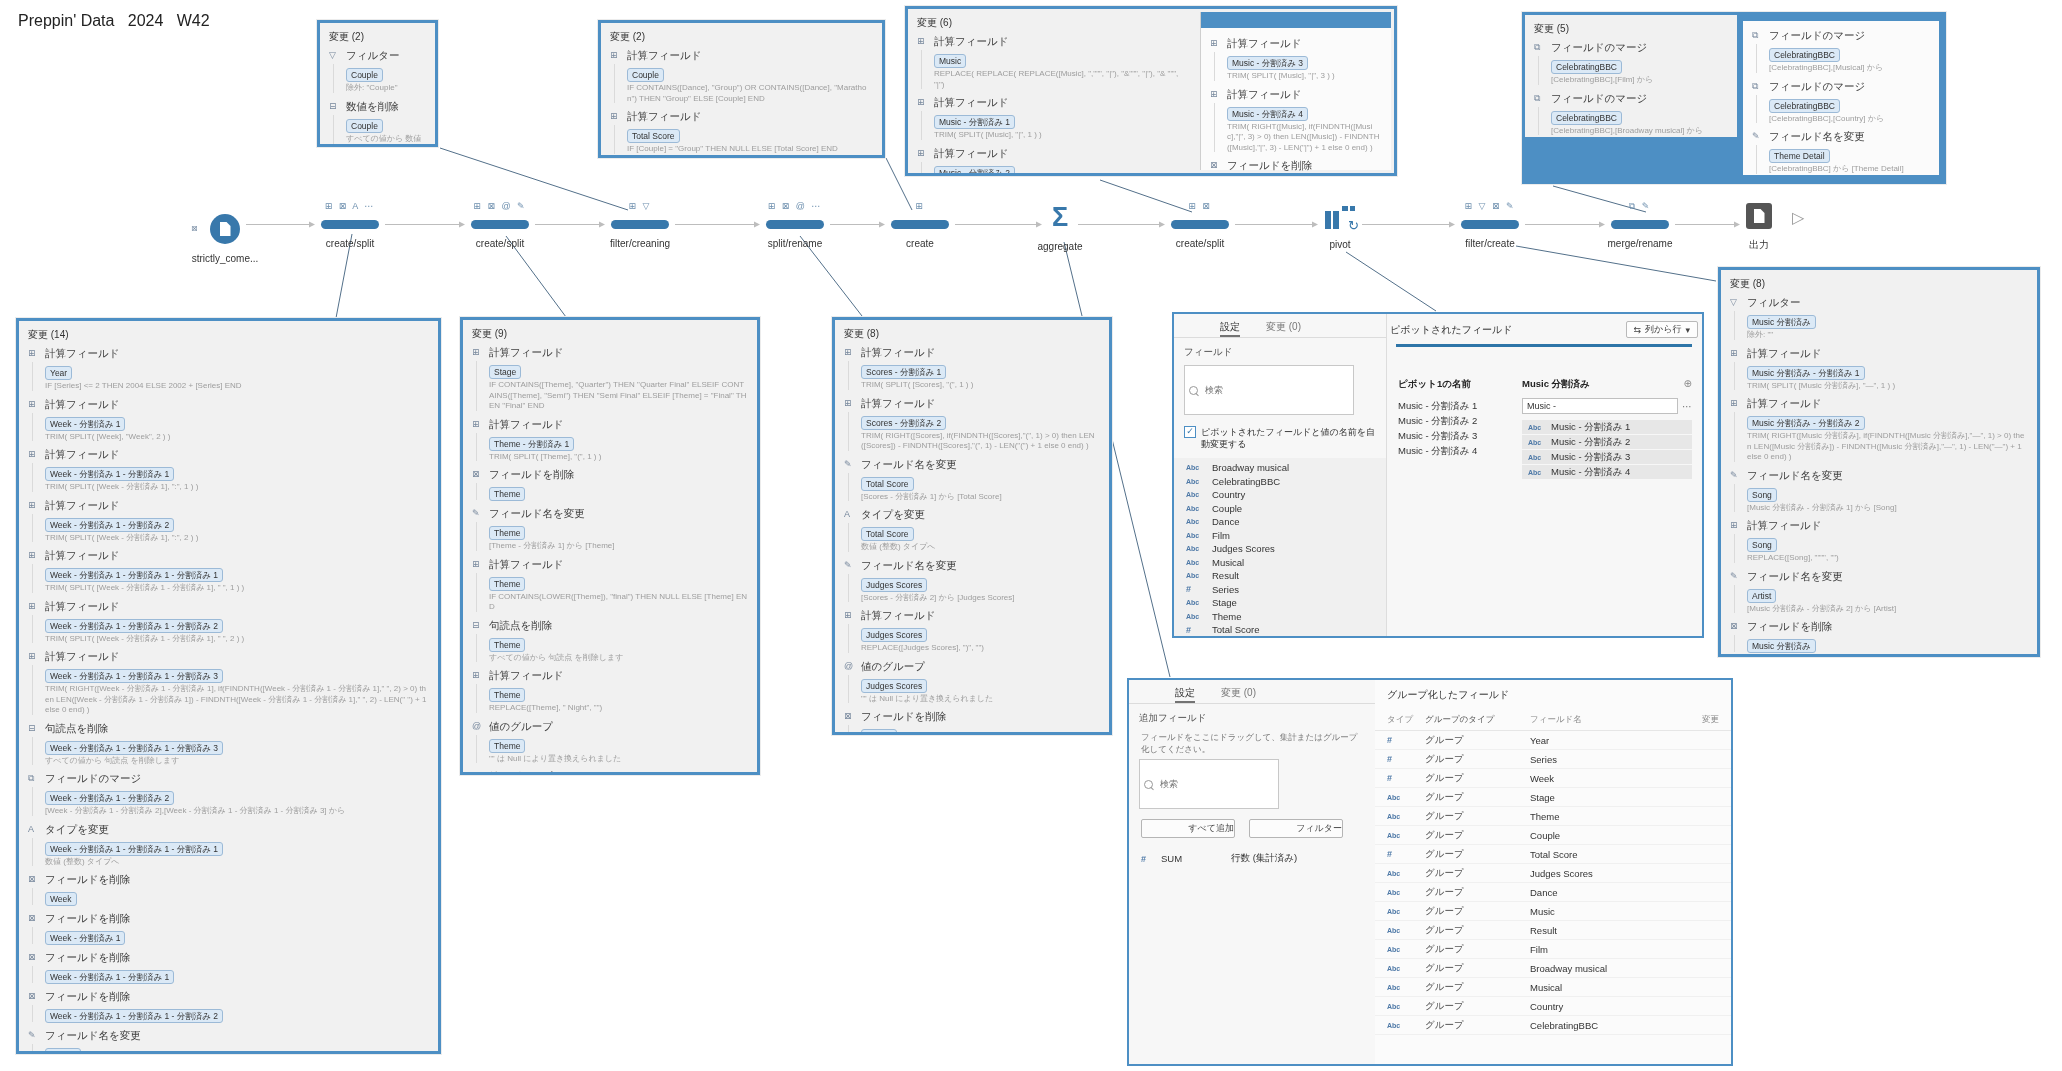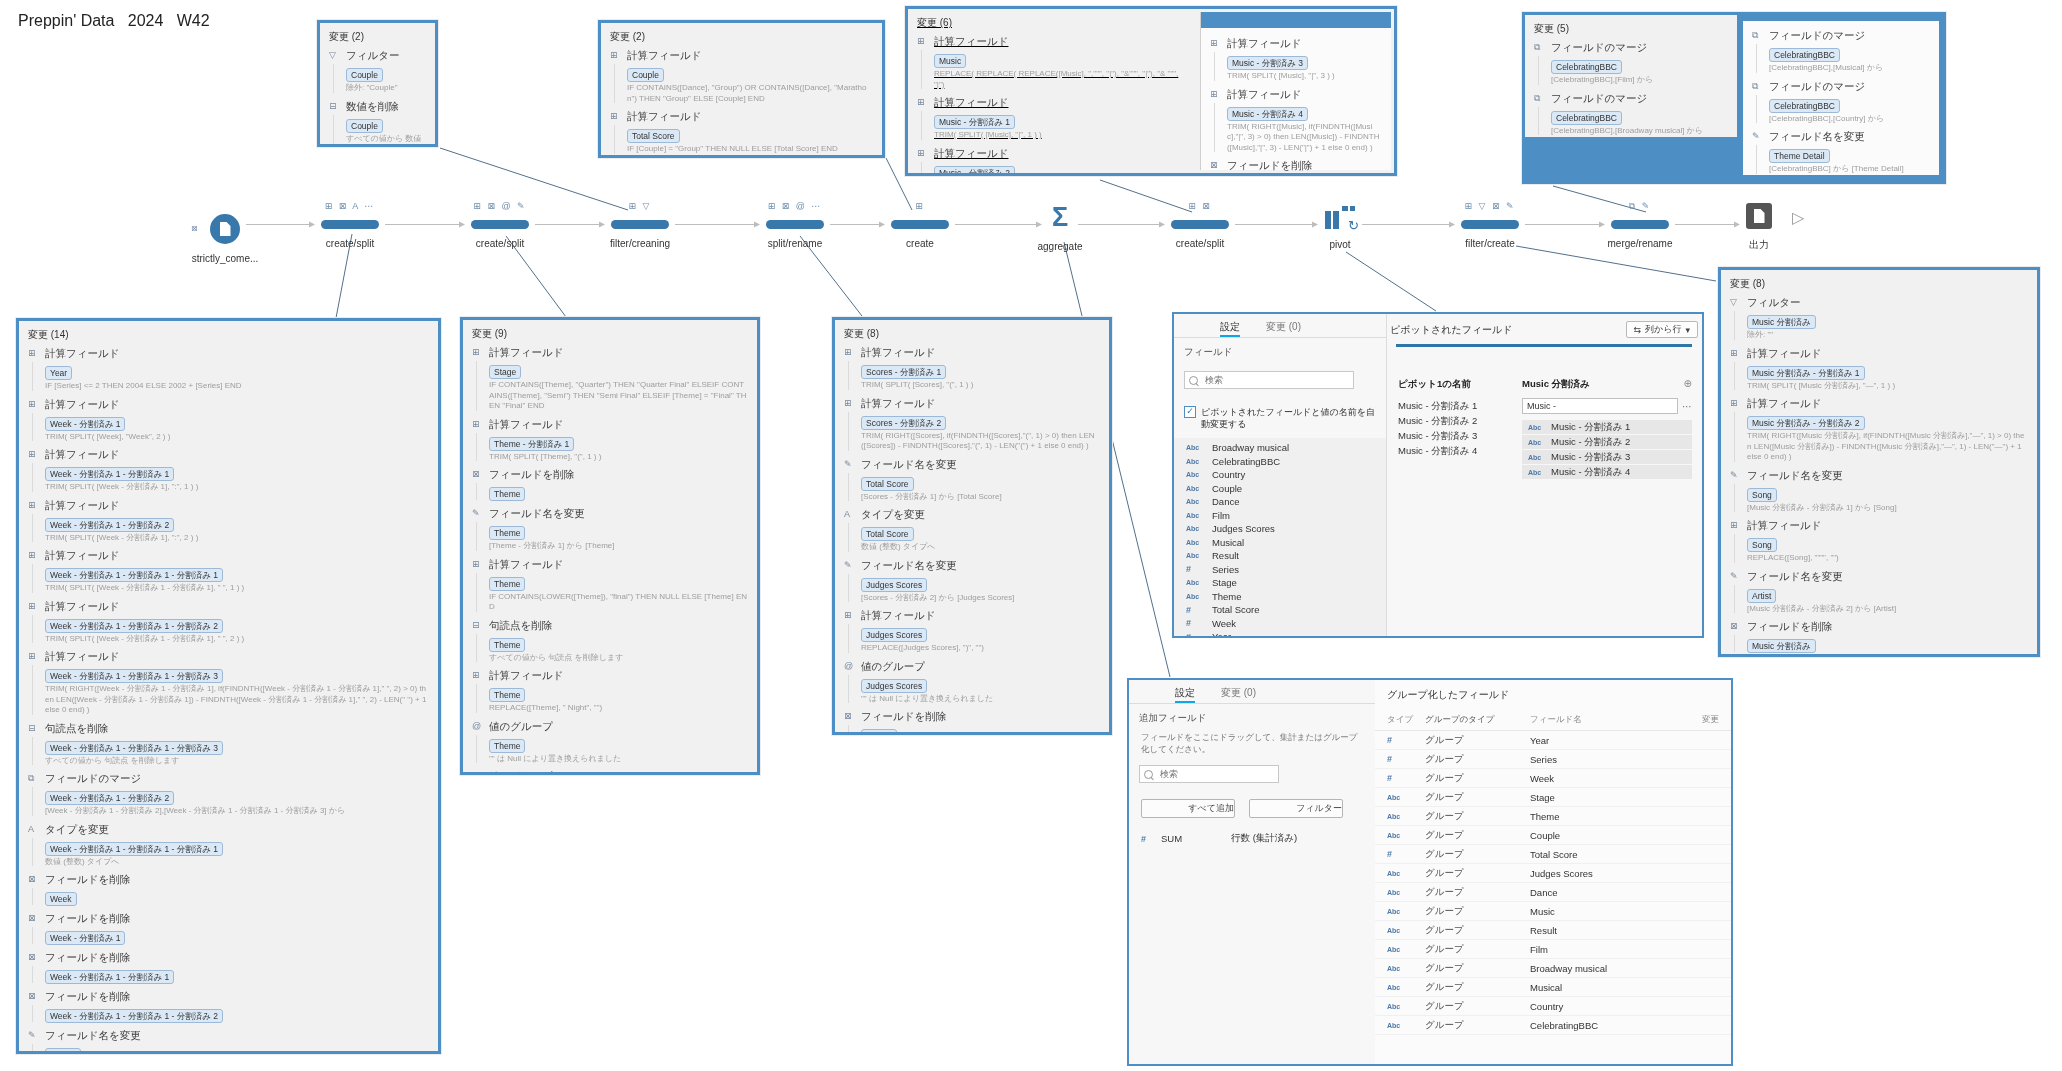--- a/index.html
+++ b/index.html
@@ -46,24 +46,24 @@
   .panel-dsel{background:#4d8fc4}
   .dbox{position:absolute;background:#f1f1f1;overflow:hidden}
   .dbox.dleft{left:0;top:0;width:212px;height:122px}
   .dbox.dright{left:218px;top:6px;right:4px;bottom:6px;background:#fbfbfb;padding-top:6px}
 
   
   .cfg{position:absolute;background:#f7f7f7;border:2px solid #4d8fc4;box-sizing:border-box;overflow:hidden}
   .cfg-left{position:absolute;left:0;top:0;bottom:0;border-right:1px solid #ddd;background:#f7f7f7}
   .tabs{display:flex;gap:26px;padding:6px 0 0 46px;border-bottom:1px solid #dcdcdc;height:24px;box-sizing:border-box}
   .tab{font-size:10px;color:#777;cursor:pointer}
-  .tab.active{color:#2f2f2f;border-bottom:2px solid #0ea5e9;padding-bottom:3px}
+  .tab.active{color:#2f2f2f;border-bottom:2px solid #737373;padding-bottom:3px}
   .cfg-sub{font-size:9.5px;color:#555;padding:8px 10px 4px}
-  .search{margin:8px 10px;background:#fff;border:1px solid #c8c8c8;height:16px;display:flex;align-items:center;
-          padding:0 4px;width:160px}
+  .search{margin:2px 10px;background:#fff;border:1px solid #c8c8c8;height:16px;display:flex;align-items:center;
+          padding:16px 4px;width:160px}
   .search input{border:0;outline:0;font-size:9px;width:100%;background:transparent;color:#333}
   .mag{width:7px;height:7px;border:1.2px solid #999;border-radius:50%;position:relative;margin-right:5px;flex:none}
   .mag::after{content:"";position:absolute;width:4px;height:1.2px;background:#999;transform:rotate(45deg);left:5px;top:7px}
   .chk-row{display:flex;align-items:flex-start;padding:9px 10px 2px;gap:5px;cursor:pointer}
   .chk{width:10px;height:10px;border:1px solid #4d8fc4;background:#fff;color:#3878ab;font-size:9px;line-height:9px;
        text-align:center;flex:none}
   .chk-label{font-size:9px;color:#333;line-height:12px}
   .fld-list{margin-top:6px;background:#f0f0f0;padding:3px 0;overflow:hidden}
   .frow{display:flex;align-items:center;height:13.5px;padding:0 12px;gap:8px;cursor:pointer}
   .ftype{color:#4e79a7;font-size:7px;width:18px;flex:none;font-weight:bold}
@@ -240,21 +240,21 @@
             <div class="idesc">IF CONTAINS([Dance], "Group") OR CONTAINS([Dance], "Marathon") THEN "Group" ELSE [Couple] END</div>
           </div>
           <div class="item">
             <span class="ic">⊞</span>
             <div class="it">計算フィールド</div>
             <div class="chips"><span class="chip">Total Score</span></div>
             <div class="idesc">IF [Couple] = "Group" THEN NULL ELSE [Total Score] END</div>
           </div>
         </div>
       </div>
-      <div class="panel panel-csel" style="left: 905px; top: 6px; width: 492px; height: 170px; text-decoration: underline;">
+      <div class="panel panel-csel" style="left: 905px; top: 6px; width: 492px; height: 170px;">
         <div class="ptitle">変更 (6)</div>
         <div class="pbody" style="width: 272px;">
           <div class="item">
             <span class="ic">⊞</span>
             <div class="it">計算フィールド</div>
             <div class="chips"><span class="chip">Music</span></div>
             <div class="idesc">REPLACE( REPLACE( REPLACE([Music], ",""", "|"), "&amp;""", "|"), "&amp; """, "|")</div>
           </div>
           <div class="item">
             <span class="ic">⊞</span>

